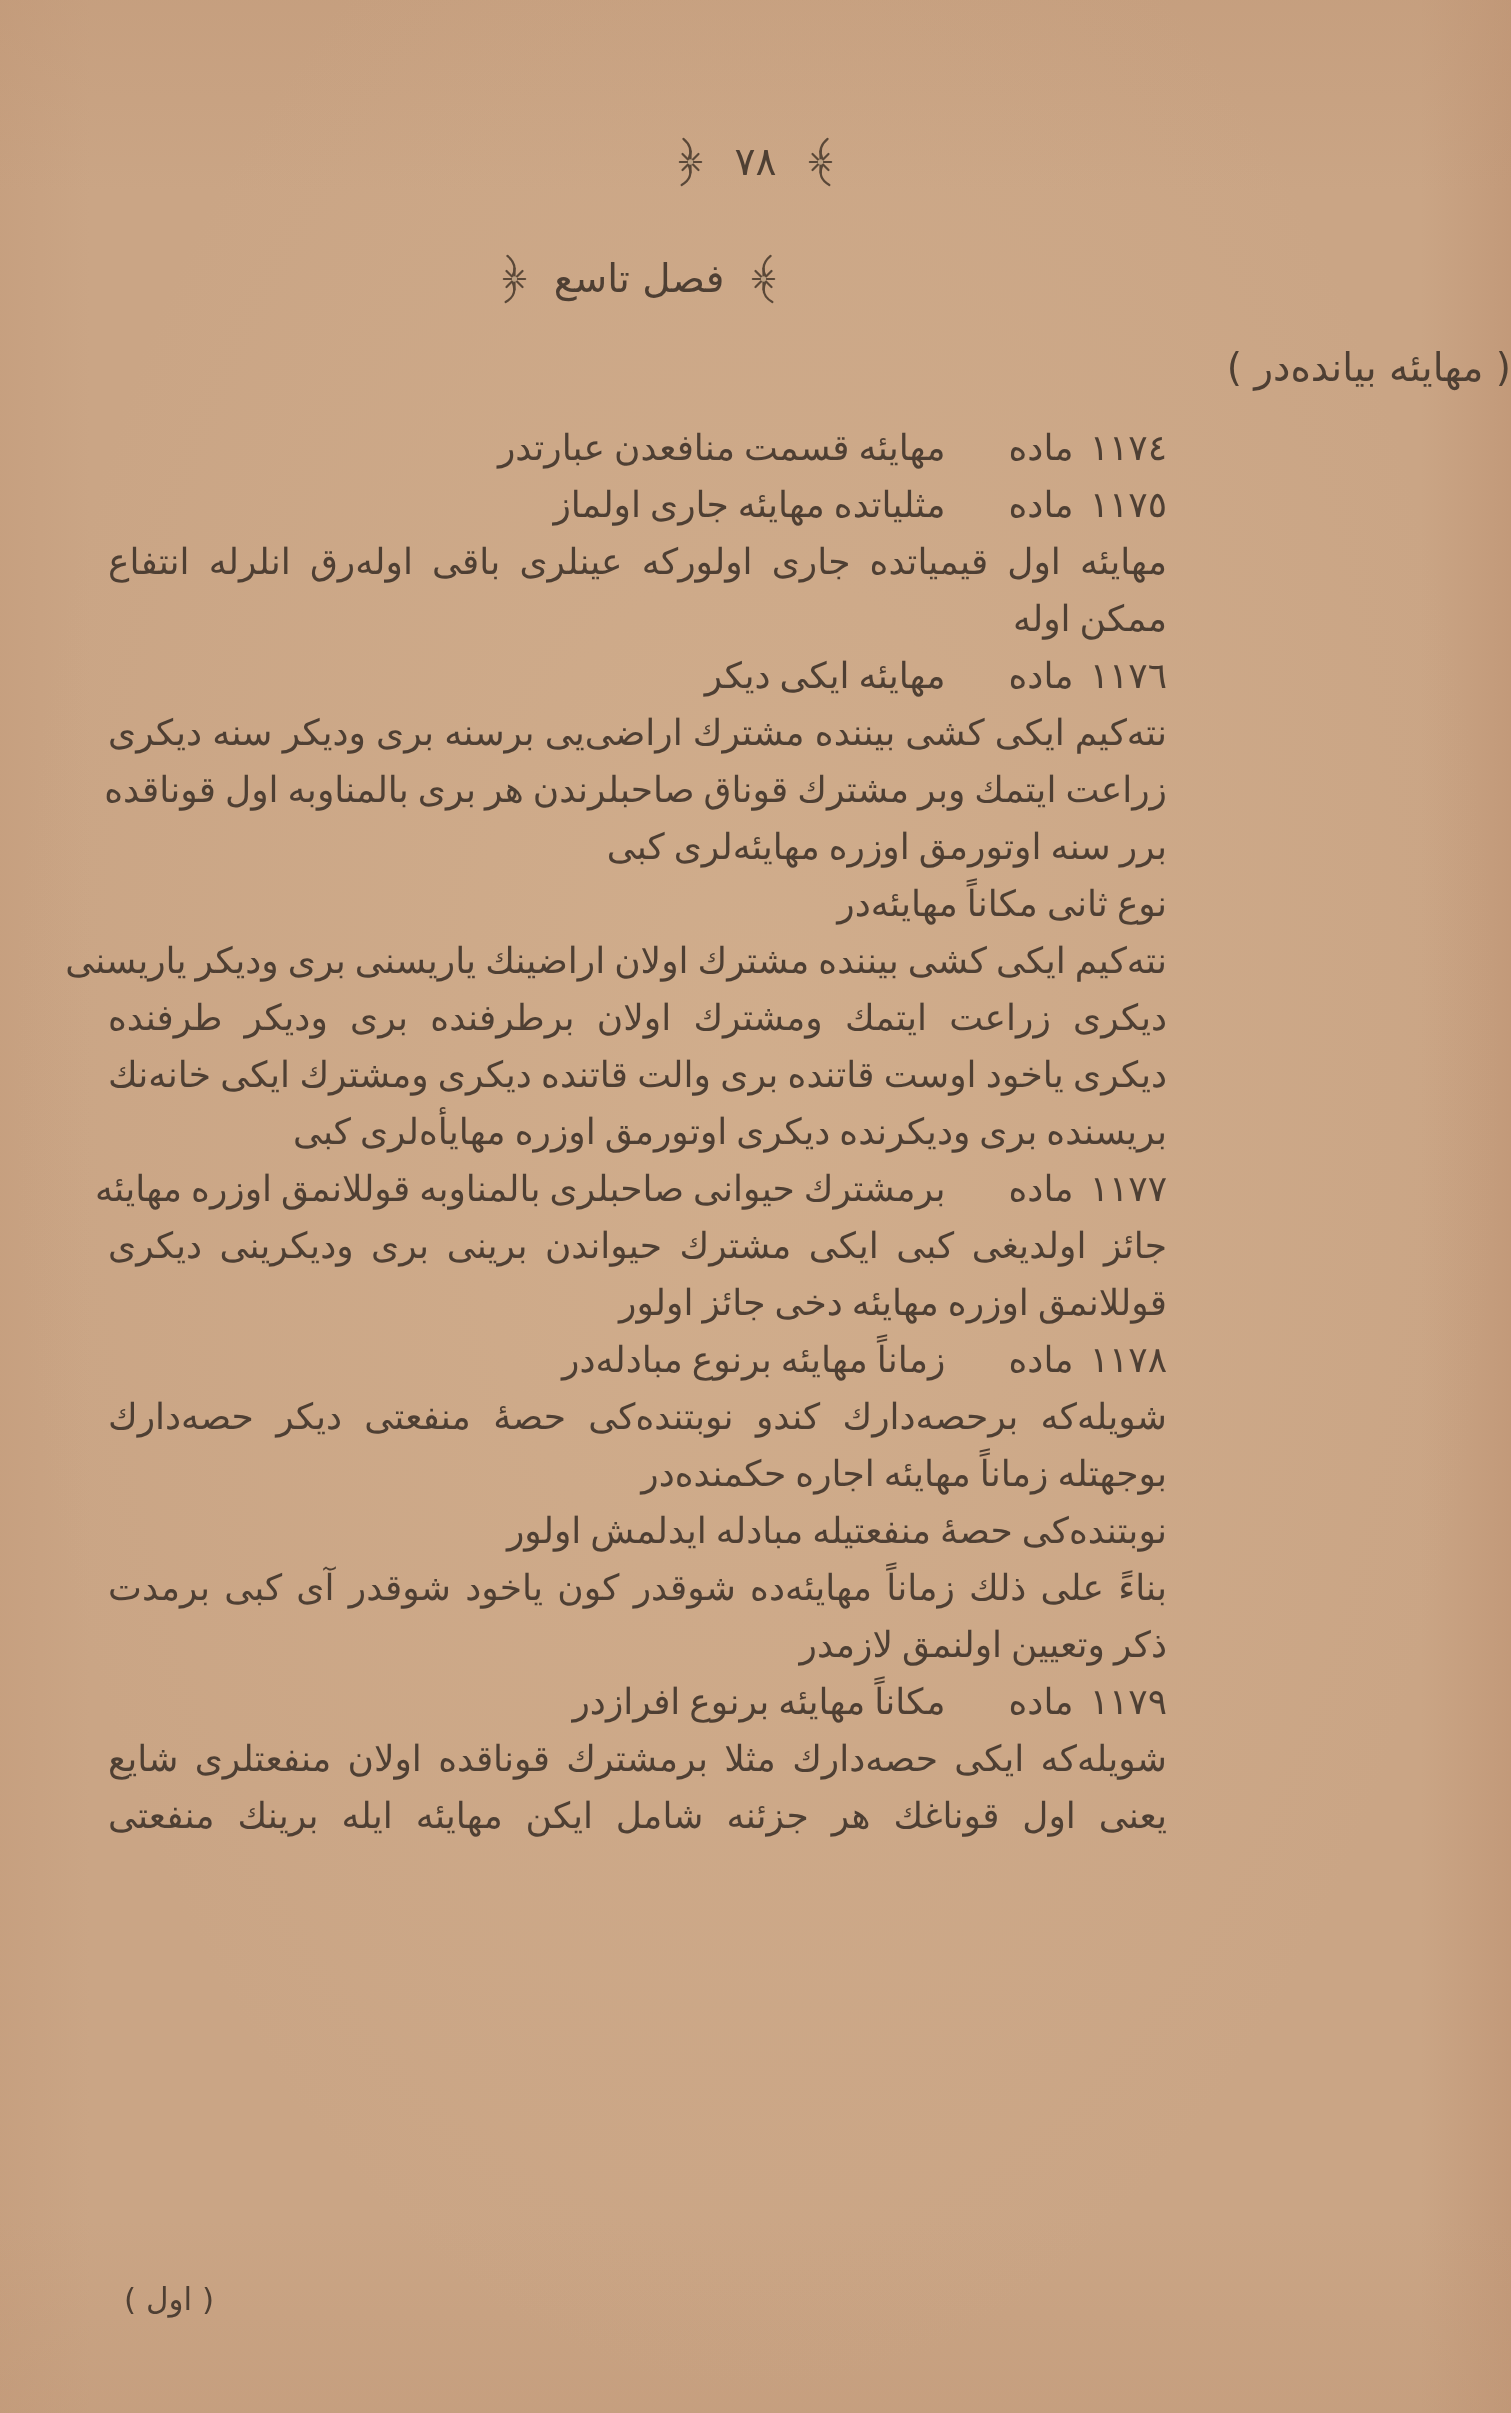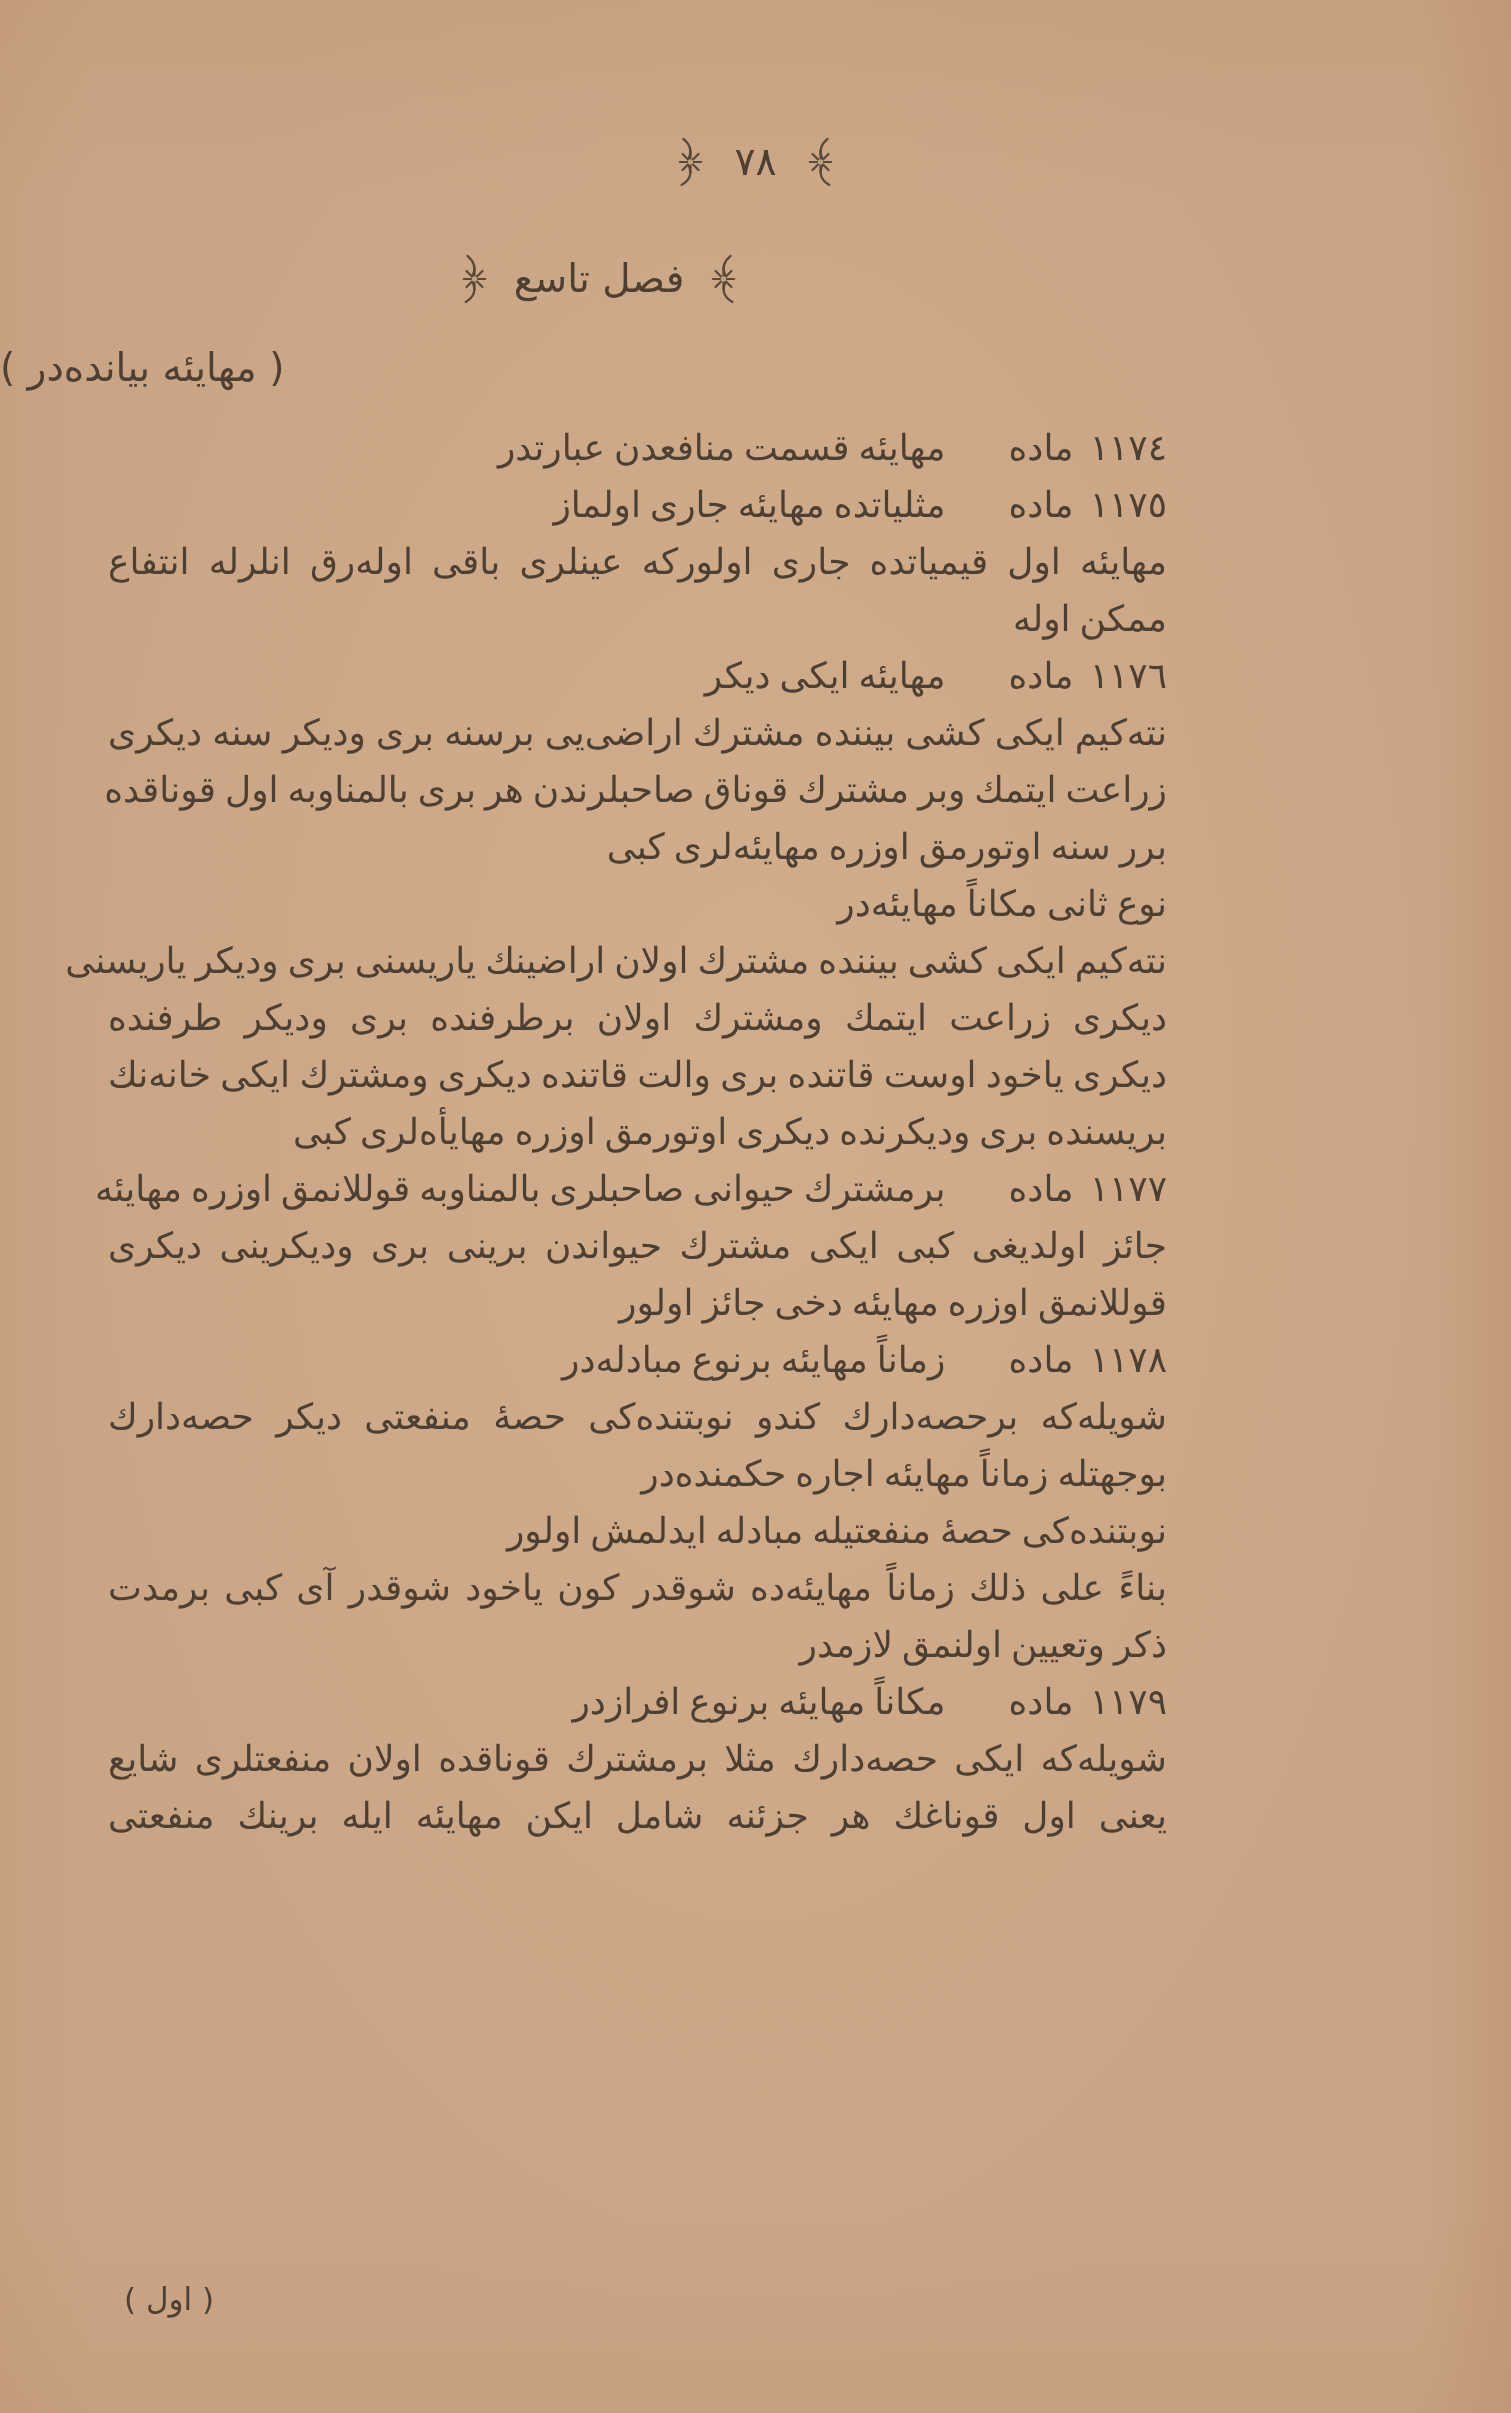--- a/index.html
+++ b/index.html
@@ -46,31 +46,32 @@
   }
   .ornament svg { width: 39px; height: 54px; }
   .chapter-title {
     position: absolute;
     left: 0; width: 1198px;
     top: 250px;
     text-align: center;
     direction: rtl;
     font-size: 39px;
     line-height: 57px;
+    padding-left: 40px;
   }
   .chapter-title .inner {
     display: inline-flex;
     align-items: center;
     gap: 20px;
   }
   .chapter-subtitle {
     position: absolute;
     left: 0; width: 1511px;
     top: 339px;
-    text-align: left;
+    text-align: right;
     direction: rtl;
     font-size: 39px;
     line-height: 57px;
   }
   .body-text {
     position: absolute;
     left: 108px;
     width: 1059px;
     top: 420px;
     direction: rtl;

